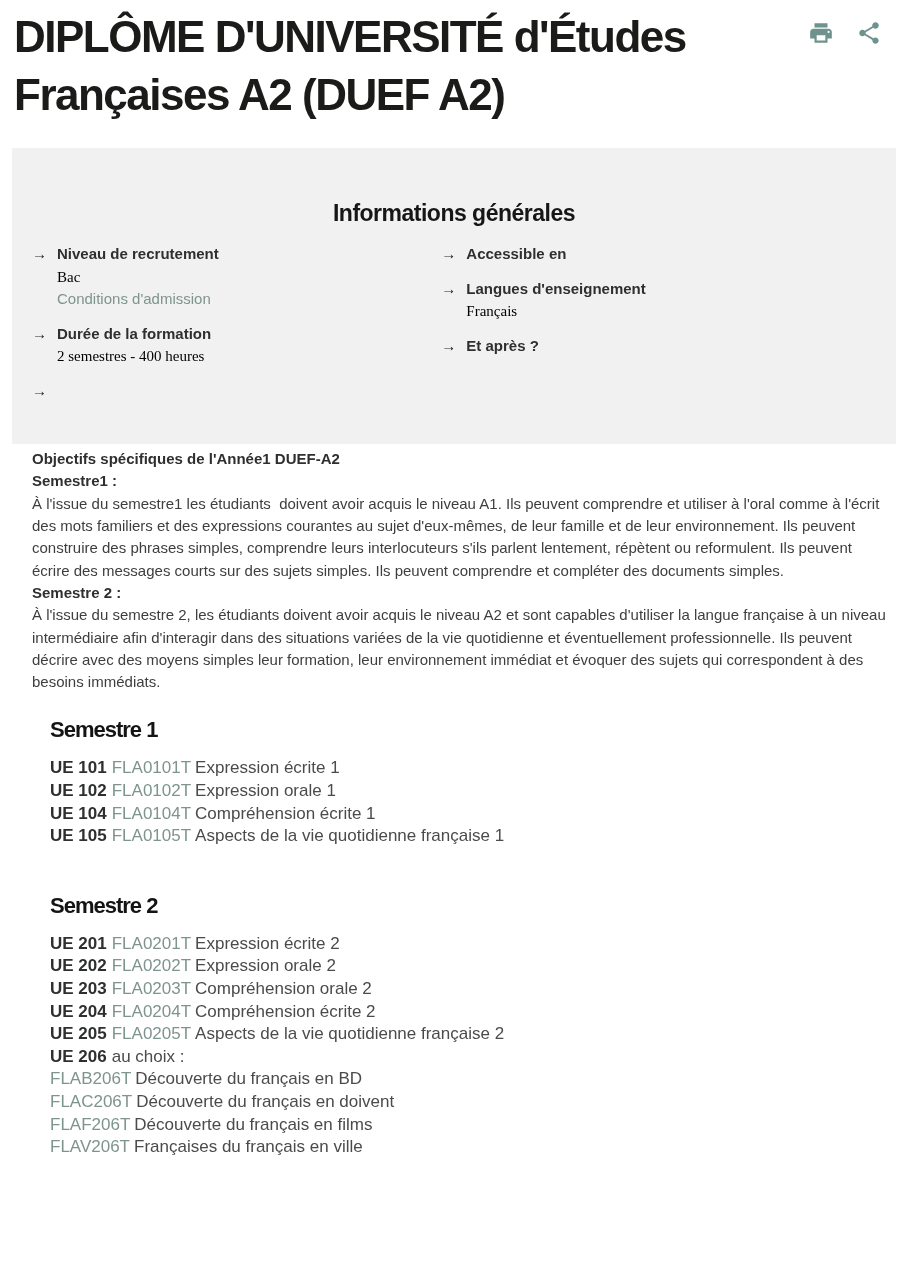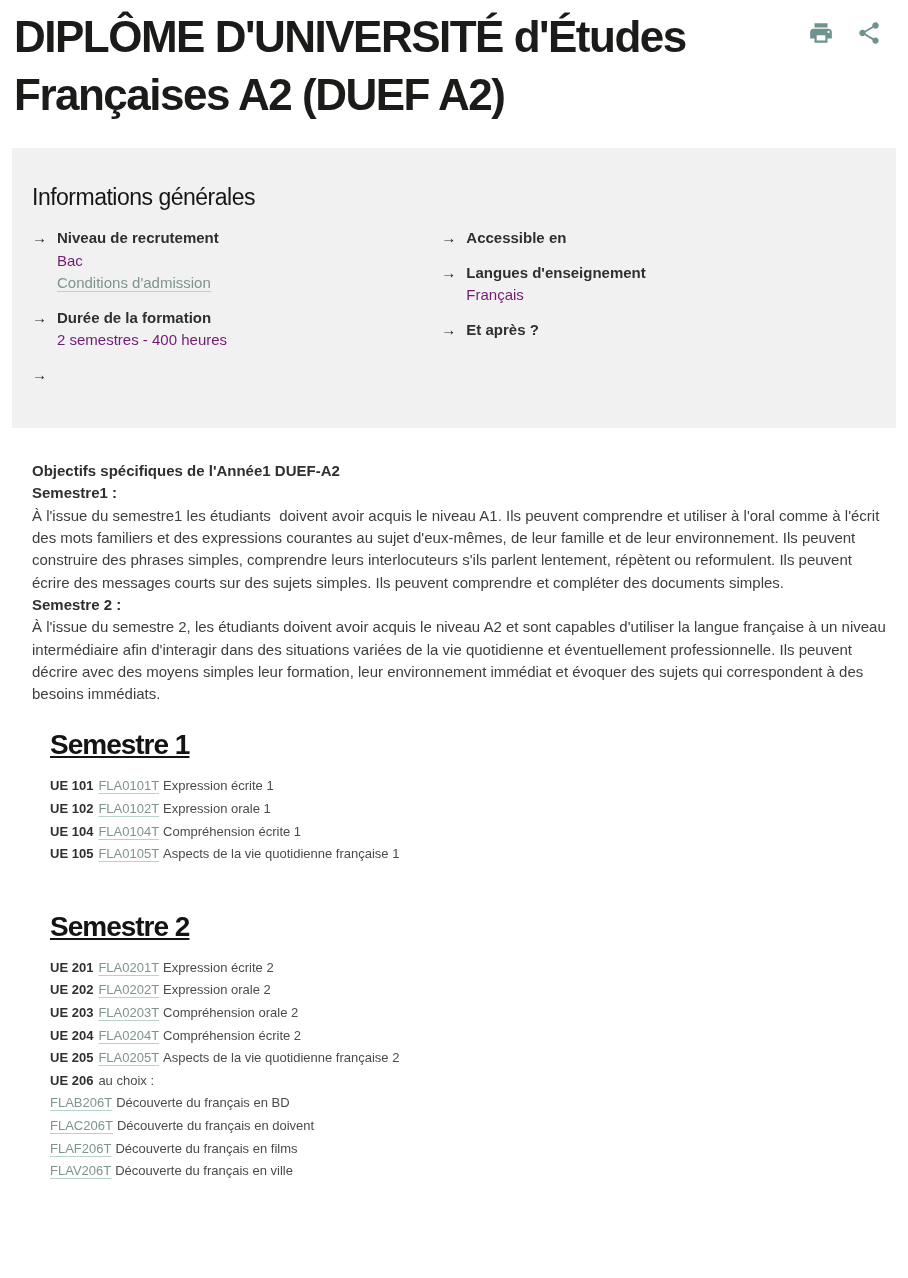--- a/index.html
+++ b/index.html
@@ -31,72 +31,71 @@
   .header-actions { display: flex; gap: 22px; padding-top: 12px; }
   .icon-btn { cursor: pointer; display: inline-flex; }
 
   
   .info-box {
     margin: 24px 12px 0 12px;
     background: #f1f1f1;
     padding: 36px 20px 30px 20px;
   }
   .info-heading {
-    margin: 0 0 16px 0;
+    margin: 16px 0 16px 0;
     font-size: 23px;
-    font-weight: 400;
+    font-weight: 700;
     letter-spacing: -0.5px;
     color: #161616;
+    text-align: center;
   }
   .info-columns { display: flex; }
   .info-col-left  { width: 48.5%; }
   .info-col-right { width: 51.5%; }
   .info-item { display: flex; margin-bottom: 12px; }
   .arrow {
     flex: 0 0 25px;
     font-weight: 700;
     color: #20272a;
     font-size: 15px;
     line-height: 22.5px;
   }
   .info-content { font-size: 15px; line-height: 22.5px; }
   .info-label { font-weight: 700; color: #2e302f; }
-  .info-value { color: #701a75; }
+  .info-value { color: #000000; font-family: Liberation Serif, serif; }
 
   a.link {
     color: #7e948f;
-    text-decoration: underline;
     text-decoration-color: #b9d1cb;
     text-decoration-thickness: 1px;
     text-underline-offset: 3px;
     cursor: pointer;
   }
 
   
   .objectives {
-    margin: 32px 16px 0 32px;
+    margin: 4px 16px 0 32px;
     max-width: 860px;
     font-size: 15px;
     line-height: 22.3px;
     color: #3e3e3e;
   }
   .objectives .bold-line { font-weight: 700; color: #2e302f; }
   .objectives p { margin: 0; white-space: pre-wrap; }
 
   
   h2.semester-heading {
     margin: 24px 0 14px 50px;
-    font-size: 28px;
+    font-size: 22px;
     font-weight: 700;
     letter-spacing: -1px;
     color: #141414;
-    text-decoration: underline;
   }
   h2.semester-heading.second { margin-top: 45px; }
-  .course-list { margin-left: 50px; font-size: 13px; line-height: 22.6px; }
+  .course-list { margin-left: 50px; font-size: 17px; line-height: 22.6px; }
   .course-row .ue { font-weight: 700; color: #2e302f; margin-right: 5px; }
   .course-row .code { margin-right: 4px; }
   .course-row .course-name { color: #4b4b4b; }
 </style>
 </head>
 <body>
 
 <div class="page-header">
   <h1 class="page-title">DIPLÔME D'UNIVERSITÉ d'Études Françaises A2 (DUEF A2)</h1>
   <div class="header-actions">
@@ -183,15 +182,15 @@
   <div class="course-list" id="s2-courses">
       <div class="course-row"><span class="ue">UE 201</span><a class="link code">FLA0201T</a><span class="course-name">Expression écrite 2</span></div>
       <div class="course-row"><span class="ue">UE 202</span><a class="link code">FLA0202T</a><span class="course-name">Expression orale 2</span></div>
       <div class="course-row"><span class="ue">UE 203</span><a class="link code">FLA0203T</a><span class="course-name">Compréhension orale 2</span></div>
       <div class="course-row"><span class="ue">UE 204</span><a class="link code">FLA0204T</a><span class="course-name">Compréhension écrite 2</span></div>
       <div class="course-row"><span class="ue">UE 205</span><a class="link code">FLA0205T</a><span class="course-name">Aspects de la vie quotidienne française 2</span></div>
       <div class="course-row"><span class="ue">UE 206</span><span class="course-name">au choix :</span></div>
       <div class="course-row"><a class="link code">FLAB206T</a><span class="course-name">Découverte du français en BD</span></div>
       <div class="course-row"><a class="link code">FLAC206T</a><span class="course-name">Découverte du français en doivent</span></div>
       <div class="course-row"><a class="link code">FLAF206T</a><span class="course-name">Découverte du français en films</span></div>
-      <div class="course-row"><a class="link code">FLAV206T</a><span class="course-name">Découverte du français en ville</span></div>
+      <div class="course-row"><a class="link code">FLAV206T</a><span class="course-name">Françaises du français en ville</span></div>
     </div>
 </section>
 
 </body></html>

